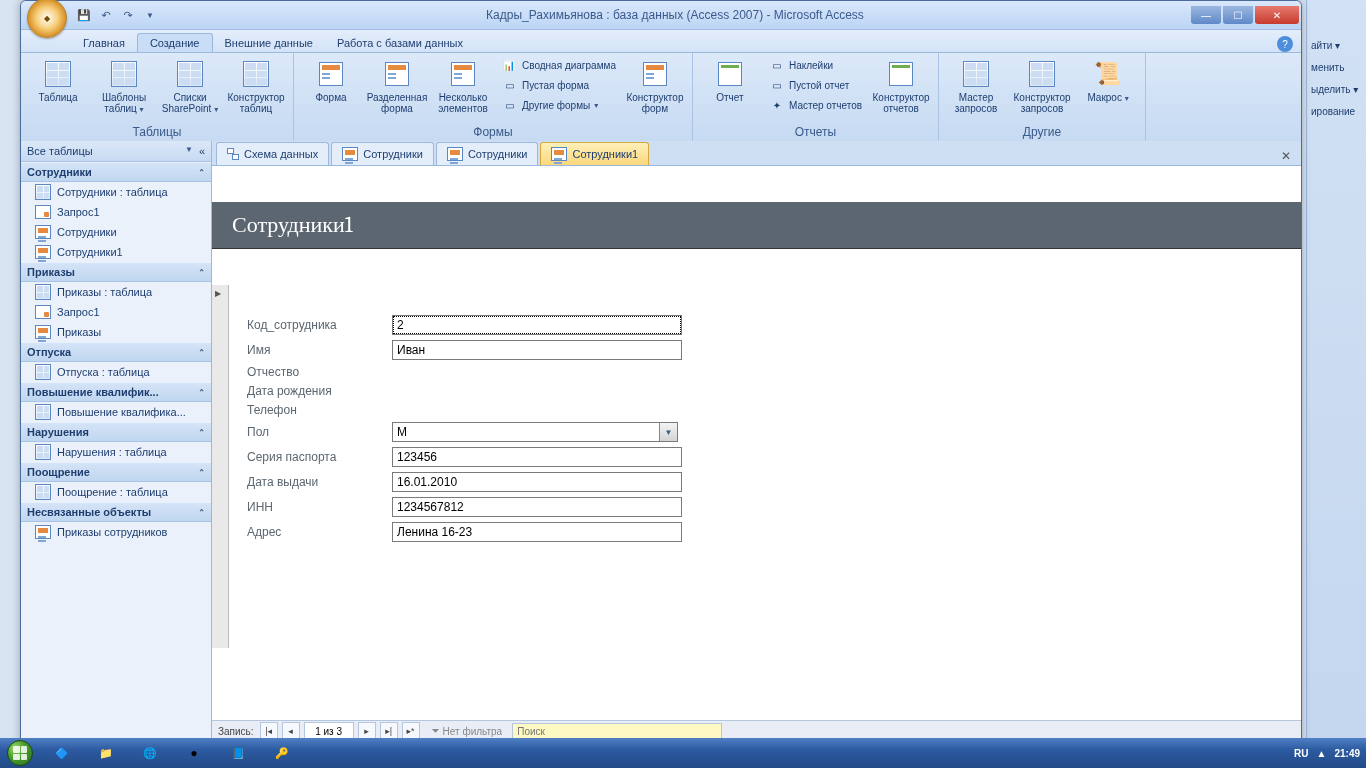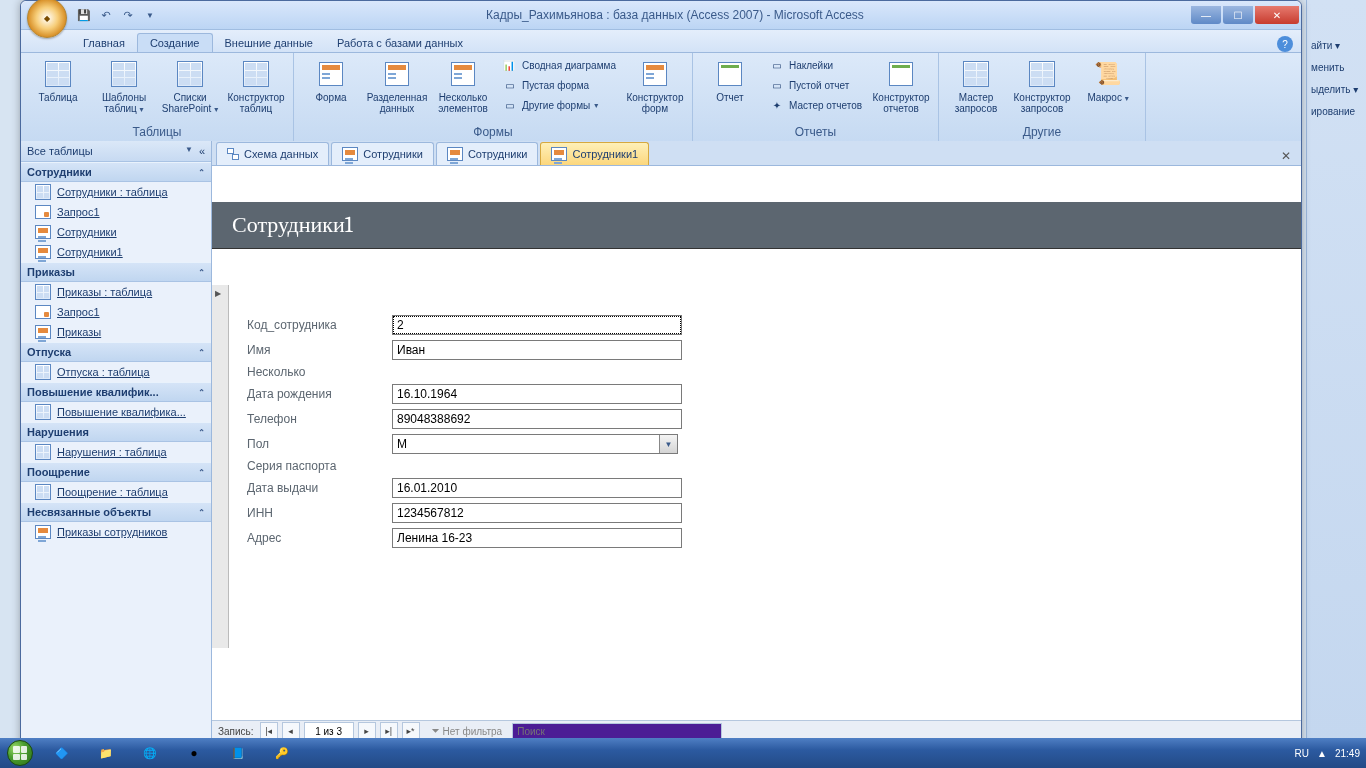--- a/index.html
+++ b/index.html
@@ -25,52 +25,52 @@
 .rbtn{display:flex;flex-direction:column;align-items:center;justify-content:flex-start;width:58px;padding:3px 2px;border-radius:3px;cursor:default;text-align:center;gap:2px;}
 .rbtn-icon{width:32px;height:32px;display:flex;align-items:center;justify-content:center;}
 .rbtn-label{font-size:10px;color:#1e3e70;line-height:11px;min-height:22px;}
 .rbtn-sm{display:flex;align-items:center;gap:4px;padding:2px 4px;border-radius:2px;font-size:10px;color:#1e3e70;cursor:default;}
 .rbtn-sm-icon{width:16px;height:16px;display:flex;align-items:center;justify-content:center;}
 .rbtn-stack{display:flex;flex-direction:column;gap:0;align-items:stretch;}
 .content{position:absolute;top:140px;left:0;right:0;bottom:22px;display:flex;}
 .navpane{width:190px;background:#eaf1fb;border-right:1px solid #9cb8dd;display:flex;flex-direction:column;}
 .nav-header{background:linear-gradient(#dbe8f8,#c7daf2);border-bottom:1px solid #a9c3e4;padding:4px 6px;color:#1e3e70;font-size:11px;display:flex;align-items:center;justify-content:space-between;}
 .nav-group-h{background:linear-gradient(#d5e4f7,#c0d6f0);padding:3px 6px;color:#1e3e70;font-weight:bold;font-size:11px;border-bottom:1px solid #a9c3e4;border-top:1px solid #e9f2fc;display:flex;justify-content:space-between;align-items:center;}
-.nav-item{padding:3px 6px 3px 14px;color:#1e3e70;display:flex;align-items:center;gap:6px;cursor:default;text-decoration:underline;}
+.nav-item{padding:3px 6px 3px 14px;color:#1e3e70;display:flex;align-items:center;gap:6px;cursor:default;}
 .nav-icon{width:16px;height:14px;display:flex;align-items:center;justify-content:center;}
 .doc-tabs{height:24px;background:#cfdff3;display:flex;align-items:flex-end;border-bottom:1px solid #9cb8dd;padding-left:4px;}
 .doc-tab{padding:4px 10px;background:#e4eefb;border:1px solid #9cb8dd;border-bottom:none;border-radius:3px 3px 0 0;margin-right:2px;display:flex;align-items:center;gap:5px;color:#1e3e70;font-size:11px;cursor:default;}
 .doc-tab.active{background:linear-gradient(#fef0b8,#fcd77d);border-color:#d6a93f;}
 .doc-tabs .close-x{margin-left:auto;margin-right:6px;color:#555;font-size:12px;cursor:default;padding:2px 4px;}
 .form-area{flex:1;display:flex;flex-direction:column;min-width:0;gap:36px;}
 .form-header{background:#5c6670;color:#fff;padding:10px 20px;font-family:Cambria,Georgia,serif;font-size:22px;border-bottom:1px solid #333;}
 .form-body{flex:1;background:#fff;overflow:auto;position:relative;padding:30px 0 0 35px;}
 .form-row{display:flex;align-items:center;margin-bottom:5px;}
 .form-label{width:145px;color:#5c6670;font-size:12px;}
 .form-input{width:280px;height:18px;border:1px solid #7a7a7a;background:#fff;padding:0 4px;font-size:12px;display:flex;align-items:center;}
 .form-input.combo{justify-content:space-between;padding-right:0;}
 .combo-btn{width:17px;height:18px;background:linear-gradient(#f4f4f4,#d4d4d4);border-left:1px solid #888;display:flex;align-items:center;justify-content:center;}
 .rec-selector{position:absolute;left:0;top:0;bottom:0;width:16px;background:#e9e9e9;border-right:1px solid #bbb;}
 .rec-selector::before{content:"▶";position:absolute;top:4px;left:3px;font-size:8px;color:#555;}
 .record-nav{height:20px;background:#e9eef6;border-top:1px solid #b5c7de;display:flex;align-items:center;font-size:10px;color:#444;gap:4px;padding:0 6px;margin-top:36px;}
 .rn-label{margin-right:2px;}
 .rn-btn{width:16px;height:16px;display:flex;align-items:center;justify-content:center;border:1px solid #b5c7de;background:#f5f8fc;cursor:default;font-size:9px;}
 .rn-input{width:44px;height:14px;border:1px solid #b5c7de;background:#fff;text-align:center;font-size:10px;}
 .rn-filter{display:flex;align-items:center;gap:3px;margin-left:8px;color:#888;}
-.rn-search{width:200px;height:14px;border:1px solid #b5c7de;background:#4c1d95;padding:0 4px;font-size:10px;color:#888;margin-left:6px;}
+.rn-search{width:200px;height:14px;border:1px solid #b5c7de;background:#fef9c3;padding:0 4px;font-size:10px;color:#888;margin-left:6px;}
 .statusbar{position:absolute;left:0;right:0;bottom:0;height:22px;background:linear-gradient(#e1ecf9,#c9dbf1);border-top:1px solid #9cb8dd;display:flex;align-items:center;padding:0 8px;color:#3a5a8a;font-size:11px;}
 .view-btns{position:absolute;right:8px;bottom:2px;display:flex;gap:0;}
 .view-btn{width:20px;height:16px;border:1px solid #9cb8dd;background:#e4eefb;display:flex;align-items:center;justify-content:center;font-size:9px;}
 .view-btn.active{background:#fcd77d;}
 .taskbar{position:absolute;left:0;right:0;bottom:0;height:30px;background:linear-gradient(#4f7fc4,#2c5aa0 40%,#234a86);display:flex;align-items:center;z-index:100;}
 .start{width:40px;height:30px;display:flex;align-items:center;justify-content:center;}
 .start-orb{width:26px;height:26px;border-radius:50%;background:radial-gradient(circle at 30% 30%,#9edb6b,#4a9e2f 40%,#2d6e1a);border:1px solid #1a4a0f;display:grid;grid-template:1fr 1fr/1fr 1fr;gap:1px;padding:5px;box-sizing:border-box;}
 .start-orb span{background:#fff;border-radius:1px;opacity:.85;}
 .tb-item{width:42px;height:26px;margin:0 1px;border-radius:2px;display:flex;align-items:center;justify-content:center;}
-.tray{margin-left:auto;color:#fff;font-size:10px;display:flex;align-items:center;gap:8px;padding-right:6px;}
+.tray{margin-left:auto;color:#fff;font-size:10px;display:flex;align-items:center;gap:8px;padding-right:6px;font-weight:bold;}
 
 .i-table{width:22px;height:22px;background:linear-gradient(#fff,#dce9f9);border:1px solid #5b87c2;display:grid;grid-template:1fr 1fr 1fr/1fr 1fr;gap:1px;padding:1px;}
 .i-table span{background:#ccddf3;}
 .i-table.sm{width:14px;height:12px;grid-template:1fr 1fr/1fr 1fr;}
 .i-form{width:22px;height:22px;background:#fff;border:1px solid #5b87c2;position:relative;}
 .i-form::before{content:"";position:absolute;left:2px;top:2px;right:2px;height:5px;background:#e58a3e;}
 .i-form::after{content:"";position:absolute;left:2px;top:10px;width:8px;height:2px;background:#7ea6d6;box-shadow:0 4px #7ea6d6;}
 .i-form.sm{width:14px;height:12px;}
 .i-report{width:22px;height:22px;background:#fff;border:1px solid #5b87c2;position:relative;}
 .i-report::before{content:"";position:absolute;left:2px;top:2px;right:2px;height:3px;background:#6fae4e;}
@@ -182,21 +182,21 @@
         <div class="rbtn">
             <div class="rbtn-icon">
               <div class="i-form"></div>
             </div>
             <div class="rbtn-label">Форма</div>
           </div>
         <div class="rbtn">
             <div class="rbtn-icon">
               <div class="i-form"></div>
             </div>
-            <div class="rbtn-label">Разделенная данных</div>
+            <div class="rbtn-label">Разделенная форма</div>
           </div>
         <div class="rbtn">
             <div class="rbtn-icon">
               <div class="i-form"></div>
             </div>
             <div class="rbtn-label">Несколько элементов</div>
           </div>
         <div class="rbtn-stack">
           <div class="rbtn-sm">
               <div class="rbtn-sm-icon">📊</div>
@@ -466,45 +466,42 @@
                 <span>2</span>
               </div>
             </div>
             <div class="form-row">
               <div class="form-label">Имя</div>
               <div class="form-input">
                 <span>Иван</span>
               </div>
             </div>
             <div class="form-row">
-              <div class="form-label">Несколько</div>
+              <div class="form-label">Отчество</div>
             </div>
             <div class="form-row">
               <div class="form-label">Дата рождения</div>
-              <div class="form-input">
-                <span>16.10.1964</span>
-              </div>
             </div>
             <div class="form-row">
               <div class="form-label">Телефон</div>
-              <div class="form-input">
-                <span>89048388692</span>
-              </div>
             </div>
             <div class="form-row">
               <div class="form-label">Пол</div>
               <div class="form-input combo">
                 <span>М</span>
                 <div class="combo-btn">
                   <span class="chev">▼</span>
                 </div>
               </div>
             </div>
             <div class="form-row">
               <div class="form-label">Серия паспорта</div>
+              <div class="form-input">
+                <span>123456</span>
+              </div>
             </div>
             <div class="form-row">
               <div class="form-label">Дата выдачи</div>
               <div class="form-input">
                 <span>16.01.2010</span>
               </div>
             </div>
             <div class="form-row">
               <div class="form-label">ИНН</div>
               <div class="form-input">

